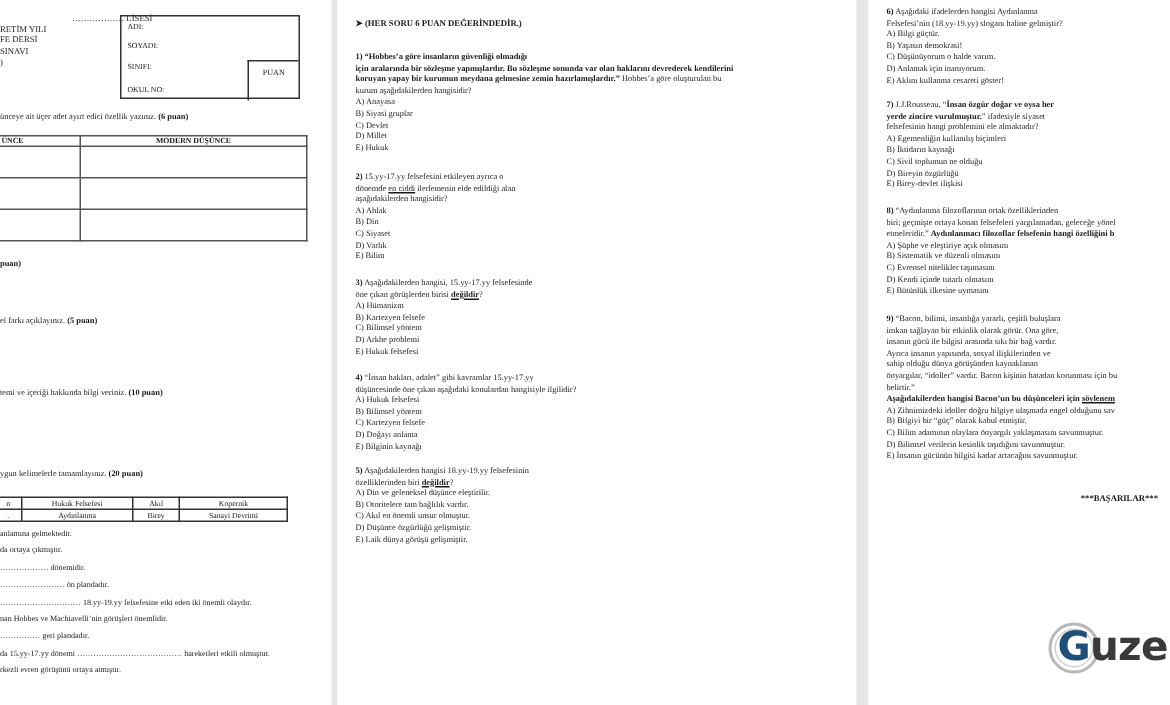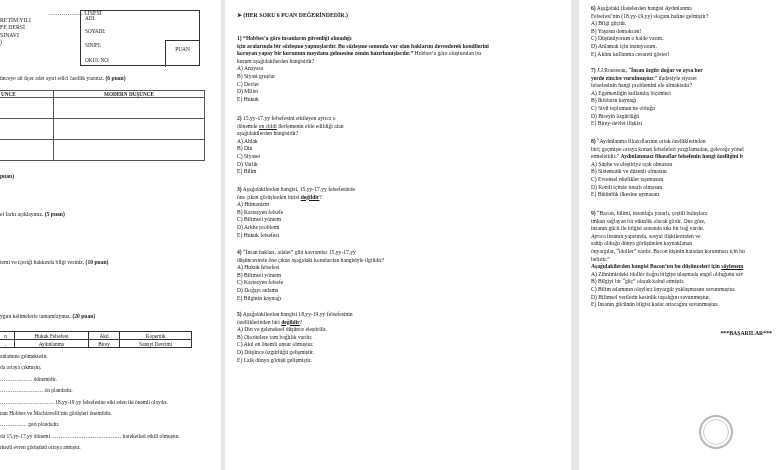--- a/index.html
+++ b/index.html
@@ -248,14 +248,15 @@
     <div>C) Bilim adamının olaylara önyargılı yaklaşmasını savunmuştur.</div>
     <div>D) Bilimsel verilerin kesinlik taşıdığını savunmuştur.</div>
     <div>E) İnsanın gücünün bilgisi kadar artacağını savunmuştur.</div>
   </div>
 
   <div class="basari">***BAŞARILAR***</div>
 
   <div class="logo">
     <div class="logo-ring"></div>
     <div class="logo-ring2"></div>
+    <div class="logo-text"><span class="logo-g">G</span><span class="logo-rest">uze</span></div>
   </div>
 </div>
 
 </body></html>

